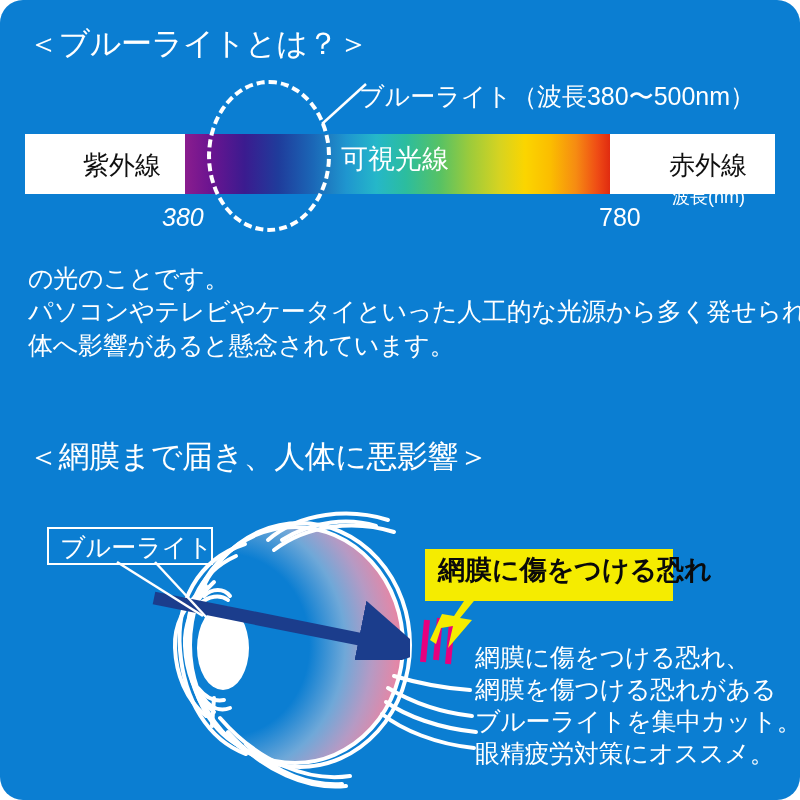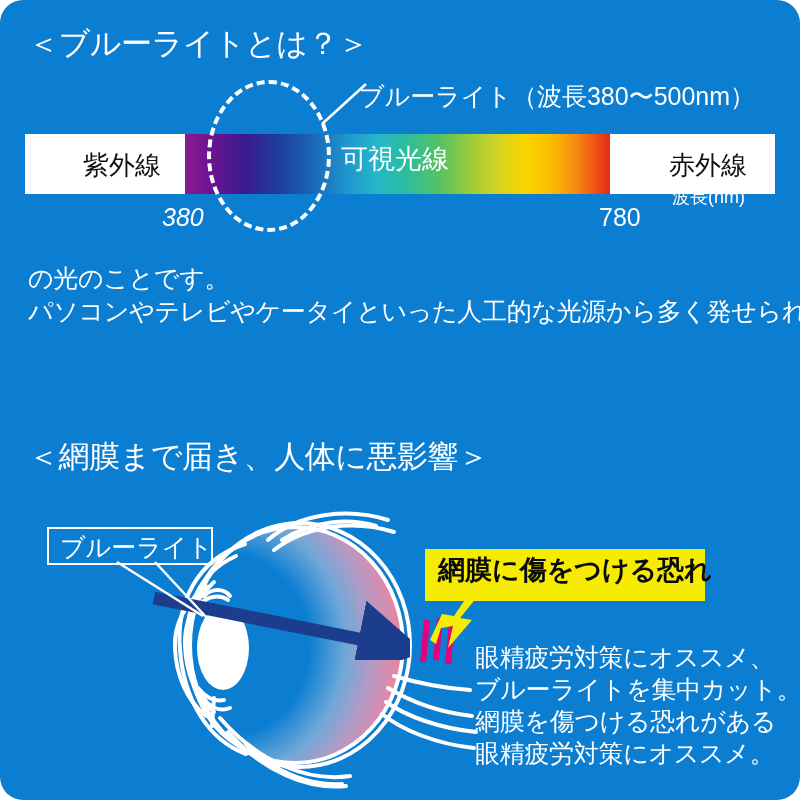--- a/index.html
+++ b/index.html
@@ -192,21 +192,21 @@
     top: 560px;
     width: 140px;
     height: 70px;
   }
 
   
   #warning-callout {
     position: absolute;
     left: 425px;
     top: 549px;
-    width: 280px;
+    width: 248px;
     height: 52px;
     background: #f5ec00;
   }
   #warning-callout span {
     position: absolute;
     left: 13px;
     top: 8px;
     color: #0a0a0a;
     font-size: 27px;
     font-weight: bold;
@@ -256,20 +256,21 @@
 
   <div id="bluelight-caption">ブルーライト（波長380〜500nm）</div>
 
   <div id="tick-380">380</div>
   <div id="tick-780">780</div>
   <div id="axis-unit">波長(nm)</div>
 
   <div id="intro-text">
     <div>の光のことです。</div>
     <div>パソコンやテレビやケータイといった人工的な光源から多く発せられ、人</div>
+    <div>体へ影響があると懸念されています。</div>
   </div>
 
   <div class="heading" id="heading-2">＜網膜まで届き、人体に悪影響＞</div>
 
   <svg id="eye-diagram" viewBox="0 0 330 290" xmlns="http://www.w3.org/2000/svg">
     <defs>
       <radialGradient id="retinaGrad" cx="0.18" cy="0.5" r="0.92">
         <stop offset="0%" stop-color="#0b7ed2"></stop>
         <stop offset="42%" stop-color="#0b7ed2"></stop>
         <stop offset="60%" stop-color="#6fa8d8"></stop>
@@ -355,19 +356,19 @@
 
   <svg id="warning-bolt" viewBox="0 0 70 66" xmlns="http://www.w3.org/2000/svg">
     <path d="M58 0 L40 22 L52 24 L28 52 L33 30 L21 32 L16 48 L10 44 L22 18 L34 20 L46 2 Z" fill="#f5ec00"></path>
   </svg>
 
   <div id="warning-callout">
     <span>網膜に傷をつける恐れ</span>
   </div>
 
   <div id="desc-text">
-    <div>眼精疲労対策にオススメ、</div>
+    <div>網膜に傷をつける恐れ、</div>
+    <div>網膜を傷つける恐れがある</div>
     <div>ブルーライトを集中カット。</div>
-    <div>網膜を傷つける恐れがある</div>
     <div>眼精疲労対策にオススメ。</div>
   </div>
 
 </div>
 
 </body></html>

